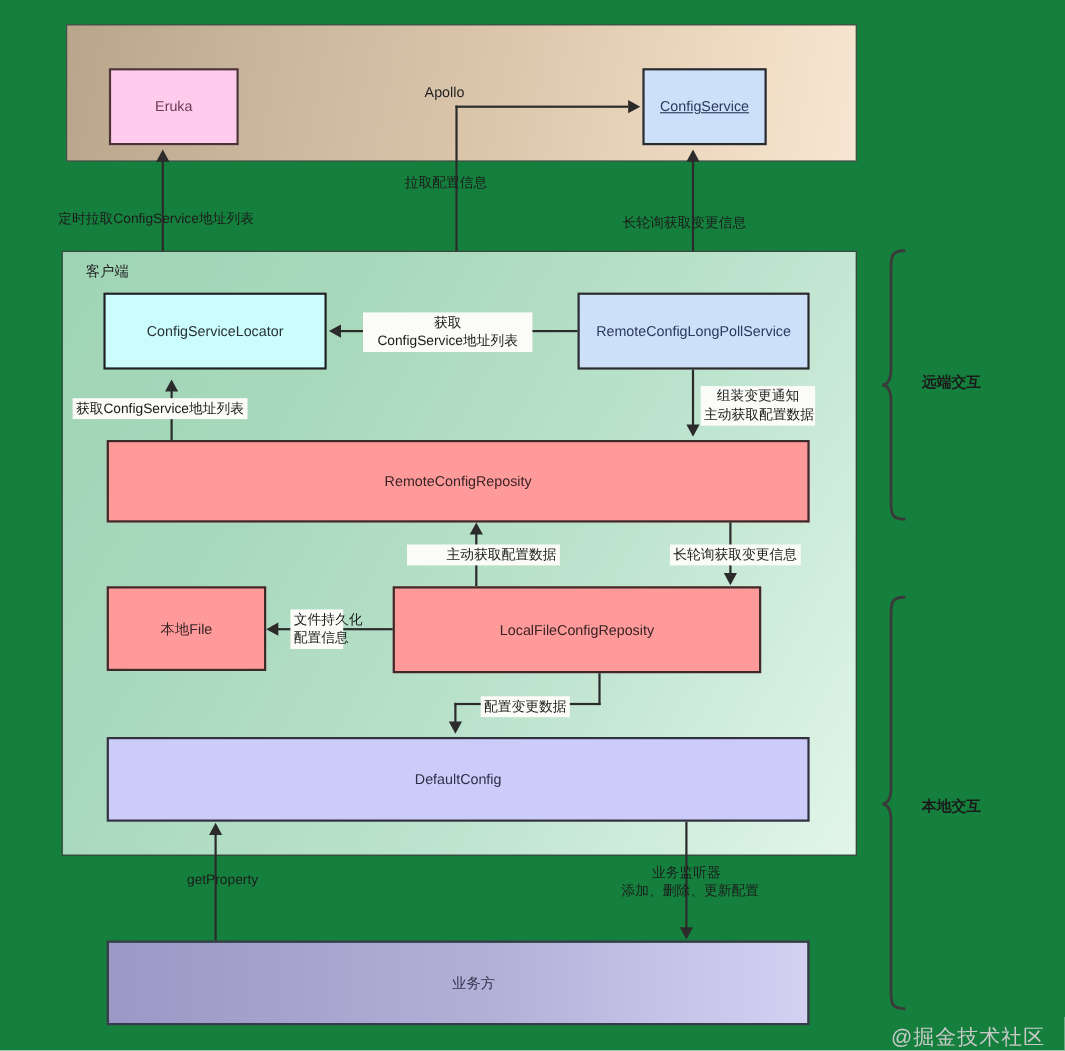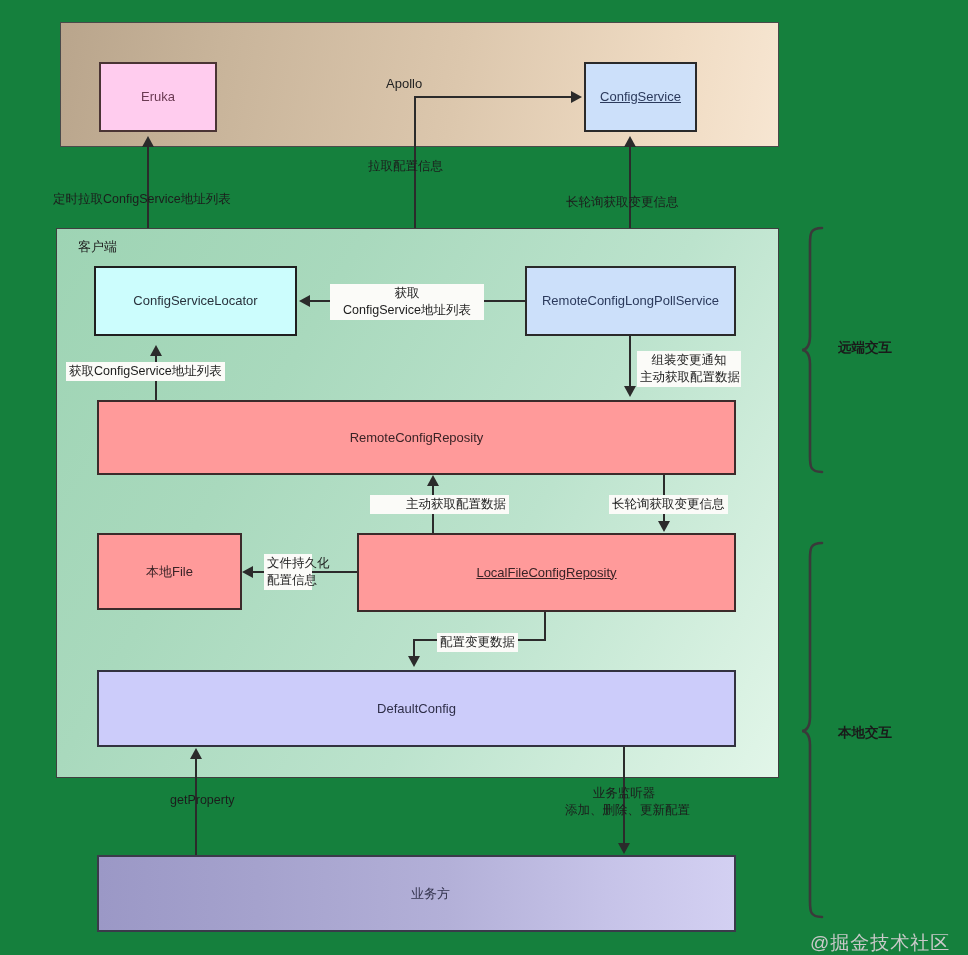--- a/index.html
+++ b/index.html
@@ -171,21 +171,21 @@
   <div class="abs elabel boxed" style="left:370px; top:495px;padding-left:36px;">主动获取配置数据</div>
 
   <div class="abs ln ln-v" style="left:663px; top:475px; height:48px;"></div>
   <div class="abs arr arr-down" style="left:658px; top:521px;"></div>
   <div class="abs elabel boxed" style="left:609px; top:495px;">长轮询获取变更信息</div>
 
   <div class="abs node salmon" style="left:97px; top:533px; width:145px; height:77px;">
     <span>本地File</span>
   </div>
 
-  <div class="abs node salmon" style="left:357px; top:533px; width:379px; height:79px;text-decoration:underline;">
+  <div class="abs node salmon" style="left:357px; top:533px; width:335px; height:79px;">
     <span>LocalFileConfigReposity</span>
   </div>
 
   <div class="abs ln ln-h" style="left:248px; top:571px; width:109px;"></div>
   <div class="abs arr arr-left" style="left:242px; top:566px;"></div>
   <div class="abs elabel boxed" style="left:264px; top:554px; width:48px;">
     <span>文件持久化</span><br>
     <span>配置信息</span>
   </div>
 

